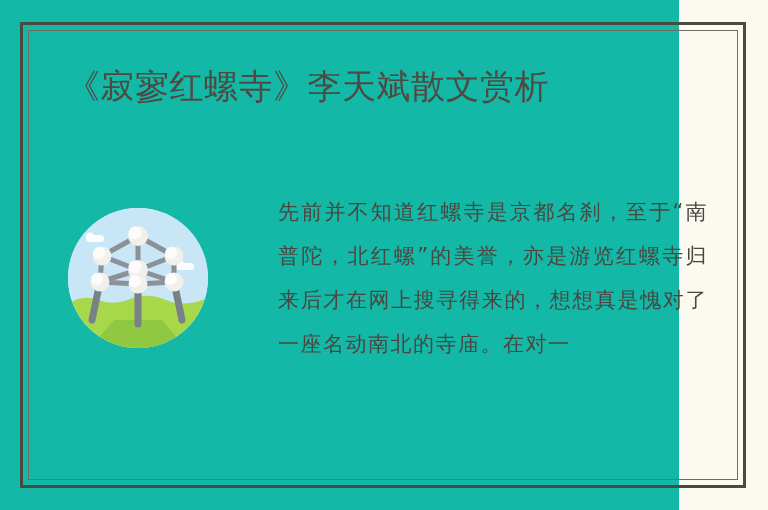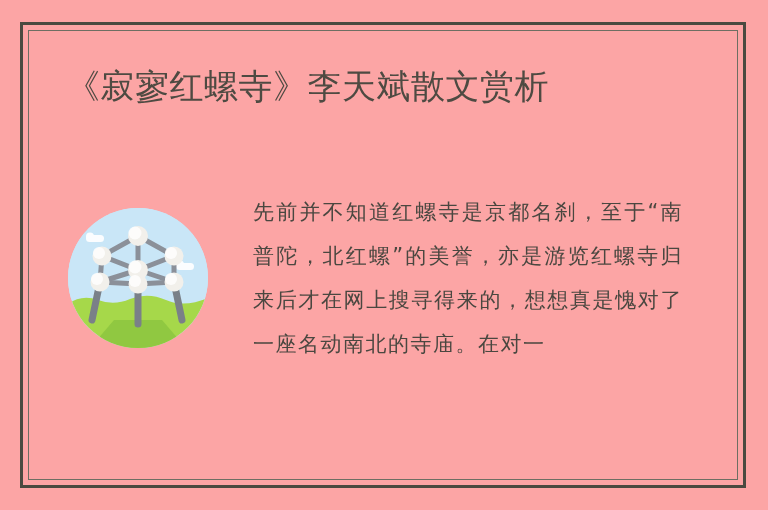--- a/index.html
+++ b/index.html
@@ -9,23 +9,23 @@
   body {
     width: 768px;
     height: 510px;
     background: #fbfaf0;
     font-family: "Liberation Sans", "DejaVu Sans", sans-serif;
     overflow: hidden;
   }
 
   #page {
     position: relative;
-    width: 768px;
+    width: 679px;
     height: 510px;
-    background: #fca5a5;
+    background: #14b8a6;
     box-sizing: border-box;
   }
 
   
   .frame-outer {
     position: absolute;
     left: 20px;
     top: 22px;
     width: 726px;
     height: 466px;
@@ -84,21 +84,21 @@
     margin-top: 18px;
     border-radius: 50%;
     overflow: hidden;
     background: #c9e6f7;
   }
   .illus svg { display: block; width: 140px; height: 140px; }
 
   
   .body-text {
     flex: 1 1 auto;
-    margin-left: 45px;
+    margin-left: 70px;
     padding-right: 10px;
     font-family: "DejaVu Sans", "Liberation Sans", sans-serif;
     font-size: 21px;
     line-height: 44px;
     color: #4a4740;
     text-align: justify;
     text-justify: inter-character;
     letter-spacing: 1.5px;
     max-width: 430px;
   }

